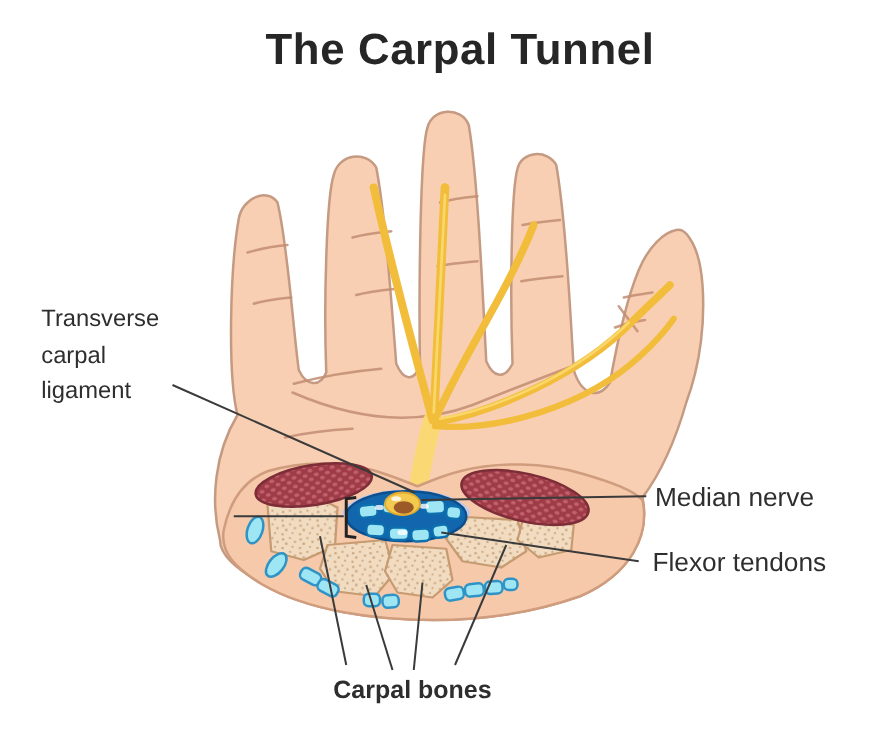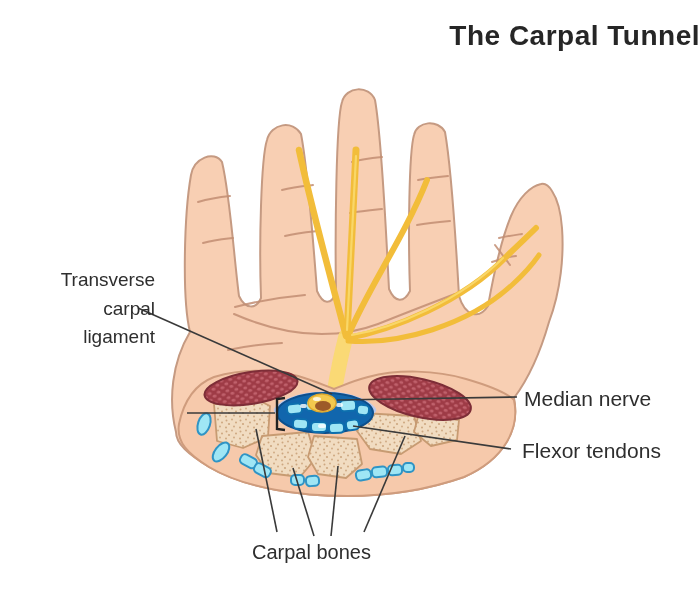--- a/index.html
+++ b/index.html
@@ -18,29 +18,29 @@
   html,body{margin:0;padding:0;}
   body{
     width:700px;height:600px;position:relative;overflow:hidden;
     background:var(--background);
     font-family:"Liberation Sans", sans-serif;
     color:var(--text);
   }
   #stage{position:absolute;inset:0;}
   svg{position:absolute;left:0;top:0;}
   .title{
-    position:absolute;left:0;right:0;top:20px;text-align:right;
-    font-size:28px;font-weight:600;letter-spacing:.5px;color:#262626;padding-left:36px;
+    position:absolute;left:0;right:0;top:20px;text-align:center;
+    font-size:35px;font-weight:600;letter-spacing:.5px;color:#262626;padding-left:36px;
   }
   .lbl{position:absolute;font-size:19px;color:#2e2e2e;line-height:1.5;}
-  .lbl-tcl{left:33px;top:266px;width:122px;text-align:right;}
+  .lbl-tcl{left:33px;top:242px;width:122px;}
   .lbl-ct{left:33px;top:401px;white-space:nowrap;}
   .lbl-mn{left:524px;top:383px;font-size:21px;font-weight:400;white-space:nowrap;}
   .lbl-ft{left:522px;top:435px;font-size:21px;white-space:nowrap;}
-  .lbl-cb{left:252px;top:537px;width:156px;text-align:left;font-size:20px;}
+  .lbl-cb{left:252px;top:537px;width:156px;text-align:center;font-size:20px;font-weight:bold;}
   
   .skin{fill:var(--skin);stroke:var(--skin_outline);stroke-width:2;}
   .cut{fill:var(--cut_skin);stroke:var(--cut_outline);stroke-width:2;}
   .crease{fill:none;stroke:var(--crease);stroke-width:2;stroke-linecap:round;opacity:.85;}
   .nerve{fill:none;stroke:var(--nerve_yellow);stroke-linecap:round;}
   .nerve-hl{fill:none;stroke:var(--nerve_light);stroke-linecap:round;opacity:.9;}
   .muscle{fill:url(#muscleDots);stroke:var(--muscle_outline);stroke-width:2;}
   .m-bg{fill:var(--muscle_red);} .m-dot{fill:var(--muscle_dot);}
   .bone{fill:url(#boneSpeckle);stroke:var(--bone_outline);stroke-width:1.8;stroke-linejoin:round;}
   .b-bg{fill:var(--bone_beige);} .b-dot{fill:var(--bone_dot);opacity:.85;}

